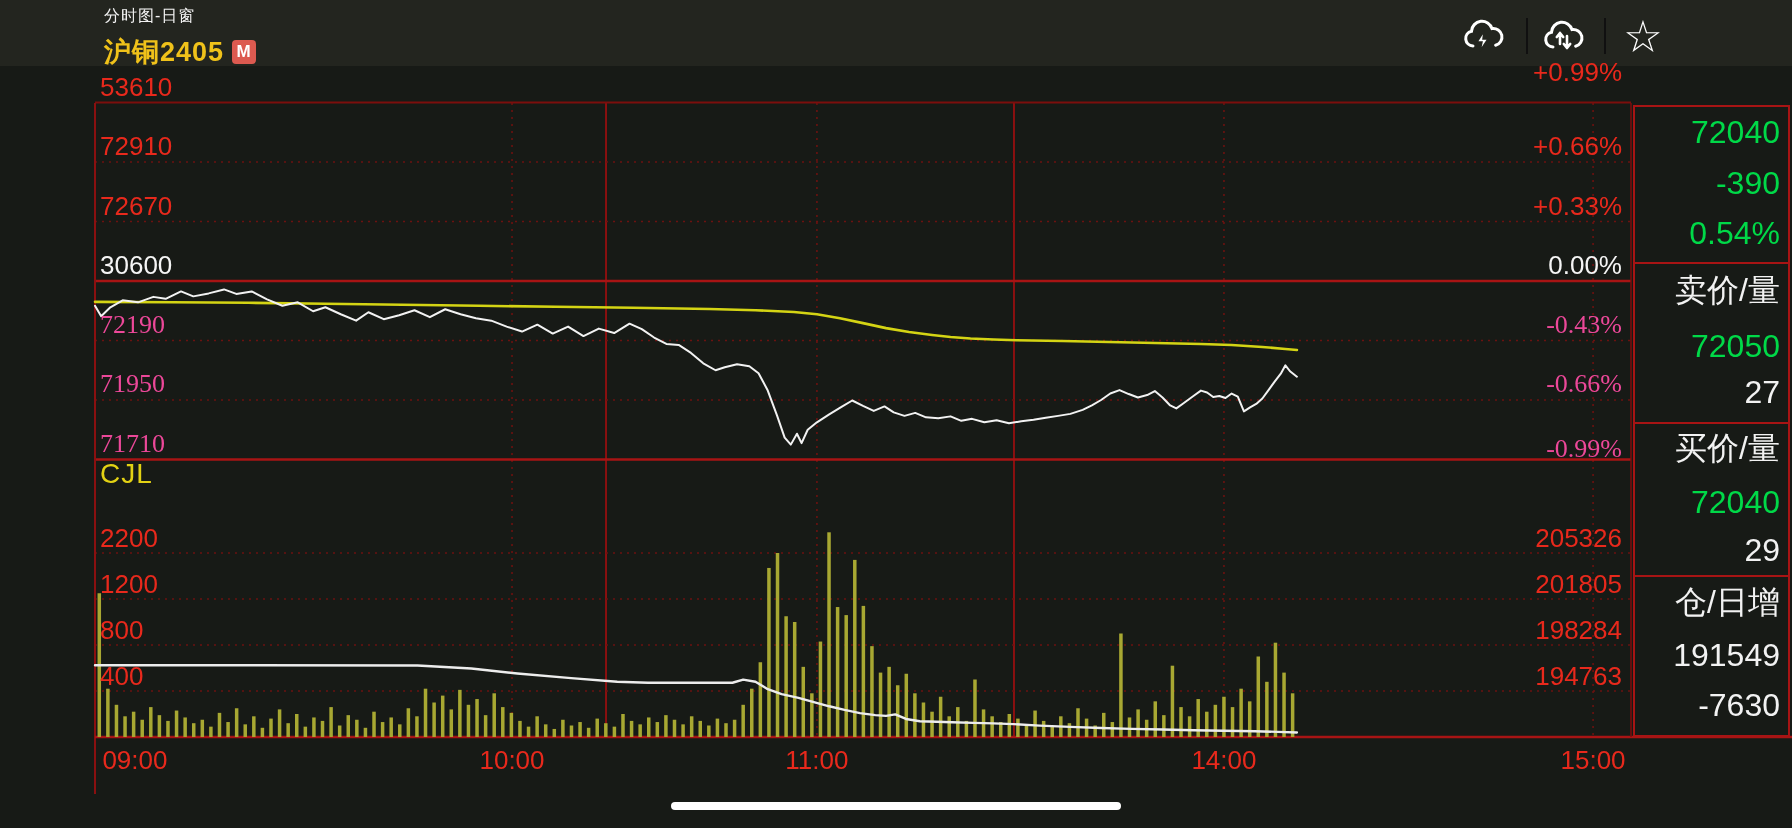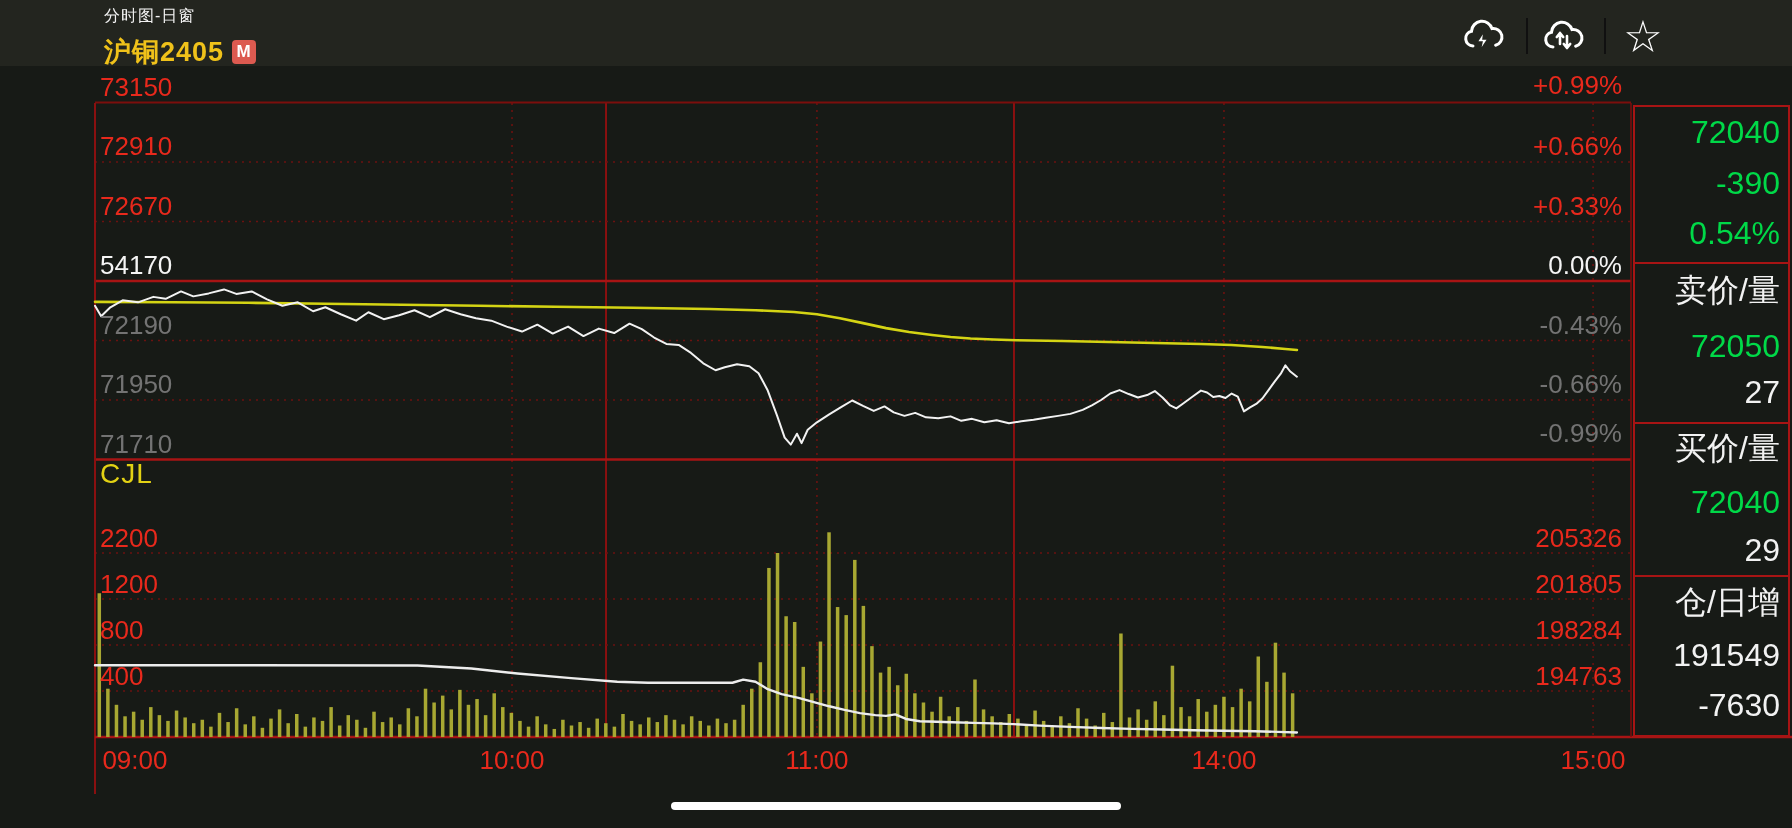--- a/index.html
+++ b/index.html
@@ -10,21 +10,21 @@
   #topbar{left:0;top:0;width:1792px;height:66px;background:#23251f;}
   #title-main{left:104px;top:6px;font-size:16px;font-weight:400;color:#f2f2f2;letter-spacing:1px;}
   #title-contract{left:104px;top:34px;font-size:27px;font-weight:700;color:#f0c21a;letter-spacing:1px;display:flex;align-items:center;}
   #m-badge{display:inline-block;margin-left:8px;width:24px;height:24px;border-radius:4px;
            background:#dc5a50;color:#fff;font-size:17px;font-weight:700;text-align:center;line-height:24px;}
   .icon-btn{width:46px;height:46px;top:14px;display:flex;align-items:center;justify-content:center;}
   .tb-divider{top:18px;width:2px;height:36px;background:#101010;}
   #chart-svg{left:0;top:0;width:1792px;height:828px;}
   .tick{font-size:26px;line-height:26px;white-space:nowrap;}
   .tick.red{color:#e8291c;}
-  .tick.green{color:#737373;}
+  .tick.green{color:#ec4899;font-family:Liberation Serif, serif;}
   .tick.white{color:#f5f5f5;}
   .tick.right{text-align:right;}
   #cjl-label{left:100px;top:461px;font-size:28px;color:#e3d214;letter-spacing:1px;}
   
   #quote-panel{left:1633px;top:105px;width:157px;height:632px;border:2px solid #a81414;box-sizing:border-box;}
   .qp-div{left:1633px;width:157px;height:2px;background:#a81414;}
   .qrow{left:1633px;width:147px;padding-right:10px;text-align:right;font-size:32px;line-height:32px;white-space:nowrap;}
   .qrow.green{color:#00d948;}
   .qrow.white{color:#f2f2f2;}
   #home-indicator{left:671px;top:802px;width:450px;height:8px;border-radius:4px;background:#ffffff;}
@@ -239,34 +239,34 @@
 <div class="abs qrow white" style="top:432px;">买价/量</div>
 <div class="abs qrow green" style="top:486px;">72040</div>
 <div class="abs qrow white" style="top:534px;">29</div>
 <div class="abs qp-div" style="top:575px;"></div>
 <div class="abs qrow white" style="top:586px;">仓/日增</div>
 <div class="abs qrow white" style="top:639px;">191549</div>
 <div class="abs qrow white" style="top:689px;">-7630</div>
 
 <div class="abs" id="home-indicator"></div>
 
-<div class="abs tick red" style="left: 100px; top: 73.5px;">73150</div>
-<div class="abs tick red right" style="right: 170px; top: 72px;">+0.99%</div>
+<div class="abs tick red" style="left: 100px; top: 73.5px;">53610</div>
+<div class="abs tick red right" style="right: 170px; top: 59px;">+0.99%</div>
 <div class="abs tick red" style="left: 100px; top: 133px;">72910</div>
 <div class="abs tick red right" style="right: 170px; top: 133px;">+0.66%</div>
 <div class="abs tick red" style="left: 100px; top: 192.5px;">72670</div>
 <div class="abs tick red right" style="right: 170px; top: 192.5px;">+0.33%</div>
-<div class="abs tick white" style="left: 100px; top: 252px;">54170</div>
+<div class="abs tick white" style="left: 100px; top: 252px;">30600</div>
 <div class="abs tick white right" style="right: 170px; top: 252px;">0.00%</div>
 <div class="abs tick green" style="left: 100px; top: 311.5px;">72190</div>
 <div class="abs tick green right" style="right: 170px; top: 311.5px;">-0.43%</div>
 <div class="abs tick green" style="left: 100px; top: 371px;">71950</div>
 <div class="abs tick green right" style="right: 170px; top: 371px;">-0.66%</div>
 <div class="abs tick green" style="left: 100px; top: 430.5px;">71710</div>
-<div class="abs tick green right" style="right: 170px; top: 420px;">-0.99%</div>
+<div class="abs tick green right" style="right: 170px; top: 436px;">-0.99%</div>
 <div class="abs tick red" style="left: 100px; top: 525px;">2200</div>
 <div class="abs tick red" style="left: 100px; top: 571px;">1200</div>
 <div class="abs tick red" style="left: 100px; top: 617px;">800</div>
 <div class="abs tick red" style="left: 100px; top: 663px;">400</div>
 <div class="abs tick red right" style="right: 170px; top: 525px;">205326</div>
 <div class="abs tick red right" style="right: 170px; top: 571px;">201805</div>
 <div class="abs tick red right" style="right: 170px; top: 617px;">198284</div>
 <div class="abs tick red right" style="right: 170px; top: 663px;">194763</div>
 <div class="abs tick red" style="left: 74.936px; width: 120px; text-align: center; top: 747px;">09:00</div>
 <div class="abs tick red" style="left: 452.024px; width: 120px; text-align: center; top: 747px;">10:00</div>

